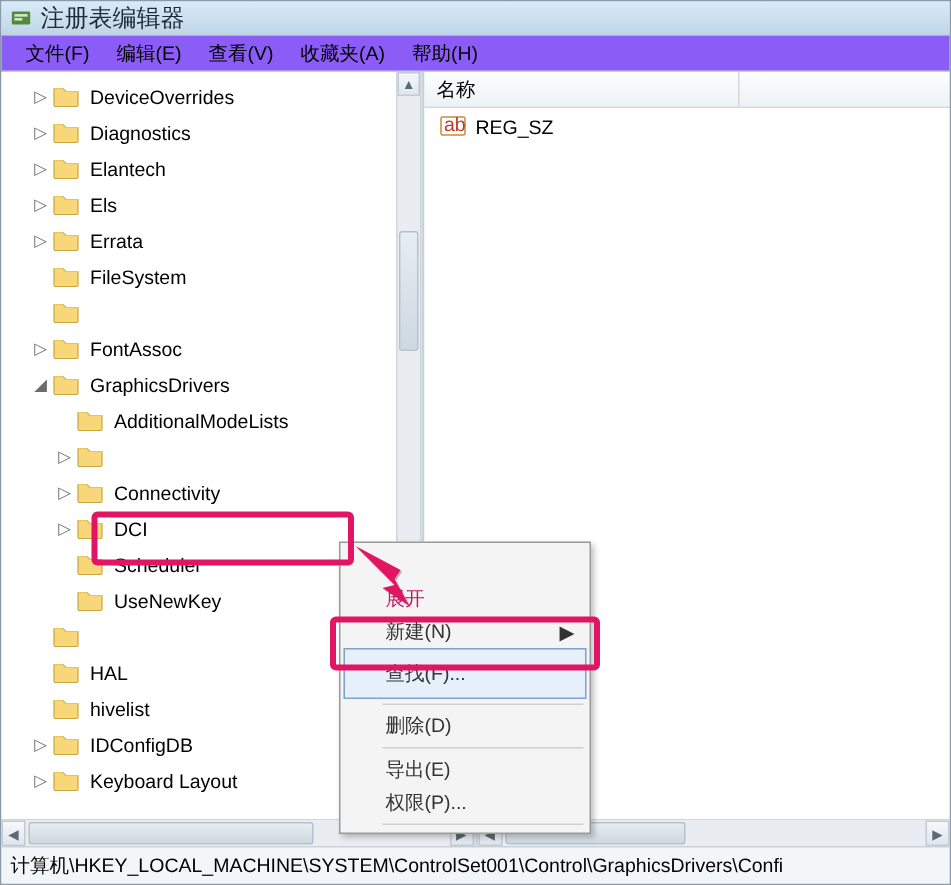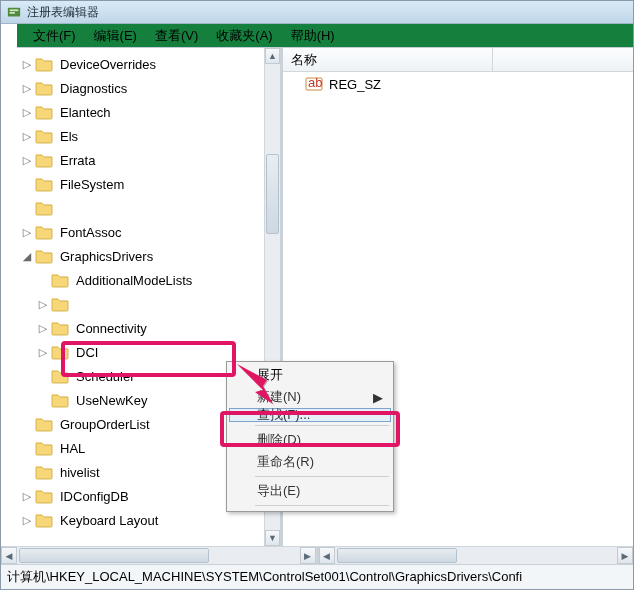--- a/index.html
+++ b/index.html
@@ -1,21 +1,21 @@
 <!DOCTYPE html>
 <html><head>
 <meta charset="utf-8">
 <style>
   * { box-sizing: border-box; margin: 0; padding: 0; font-family: "Microsoft YaHei", "Segoe UI", Tahoma, sans-serif; font-size: 13px; }
   html, body { width: 634px; height: 590px; overflow: hidden; background: #fff; }
   .window { width: 634px; height: 590px; display: flex; flex-direction: column; border: 1px solid #8a9aa8; background: #fff; }
   .titlebar { height: 23px; background: linear-gradient(#d9eaf7,#bfd6e8); display: flex; align-items: center; padding-left: 6px; border-bottom: 1px solid #9fb6c9; }
   .titlebar .icon { width: 14px; height: 14px; margin-right: 6px; }
-  .titlebar .title { color: #1f2b38; font-size: 12px; }
-  .menubar { height: 24px; display: flex; align-items: center; padding-left: 10px; gap: 6px; border-bottom: 1px solid #c2cdd6; background: #15803d; margin-left: 16px; }
+  .titlebar .title { color: #1f2b38; font-size: 16px; }
+  .menubar { height: 24px; display: flex; align-items: center; padding-left: 10px; gap: 6px; border-bottom: 1px solid #c2cdd6; background: #8b5cf6; }
   .menubar span { padding: 2px 6px; cursor: default; font-size: 13px; }
   .body { flex: 1; display: flex; position: relative; min-height: 0; }
   .tree-pane { width: 280px; border-right: 1px solid #c9d2d9; overflow: hidden; position: relative; background: #fff; }
   .tree-inner { position: absolute; inset: 0 16px 0 0; overflow: hidden; padding-top: 4px; }
   .node { display: flex; align-items: center; height: 24px; white-space: nowrap; }
   .node .toggle { width: 12px; text-align: center; color: #6b6b6b; font-size: 11px; }
   .node .folder { width: 18px; height: 18px; margin: 0 4px 0 2px; flex: 0 0 18px; }
   .node.ind1 { padding-left: 20px; }
   .node.ind2 { padding-left: 36px; }
   .node .label { padding: 1px 3px; }
@@ -24,31 +24,31 @@
   .scroll-v .arrow { height: 16px; background: linear-gradient(#f6f8fa,#dfe6ec); border: 1px solid #c2cbd2; display:flex;align-items:center;justify-content:center;color:#5a6a77;font-size:9px;}
   .scroll-v .track { position: absolute; top: 16px; bottom: 16px; left:0; right:0; }
   .scroll-v .thumb { position:absolute; left:1px; right:1px; background: linear-gradient(#e7edf2,#cdd8e1); border:1px solid #b5c2cd; border-radius:2px; }
   .right-pane { flex: 1; display:flex; flex-direction:column; min-width:0; }
   .list-header { display:flex; height:24px; border-bottom:1px solid #d0d7dd; background:linear-gradient(#fcfdfe,#eef2f5); }
   .list-header .col { padding: 3px 8px; border-right:1px solid #d0d7dd; }
   .col-name { width: 210px; }
   .col-type { flex:1;margin-top:40px; }
   .list-body { flex:1; background:#fff; }
   .list-row { display:flex; align-items:center; height:24px; }
-  .list-row .icon { width:18px; height:18px; margin-left:22px; margin-right:6px; }
+  .list-row .icon { width:18px; height:18px; margin-left:10px; margin-right:6px; }
   .hscroll-area { height: 18px; display:flex; border-top:1px solid #cfd6dc; }
   .hscroll { flex:1; background:#e9edf1; position:relative; display:flex; }
   .hscroll .arrow { width:16px; background:linear-gradient(#f6f8fa,#dfe6ec); border:1px solid #c2cbd2; display:flex;align-items:center;justify-content:center;color:#5a6a77;font-size:9px;}
   .hscroll .track { flex:1; position:relative; }
   .hscroll .thumb { position:absolute; top:1px; bottom:1px; background:linear-gradient(#e7edf2,#cdd8e1); border:1px solid #b5c2cd; border-radius:2px; }
   .statusbar { height:25px; border-top:1px solid #c9d2d9; background:#f3f6f9; padding:3px 6px; font-size:13px; white-space:nowrap; overflow:hidden; }
   .context-menu { position:absolute; left:225px; top:313px; width:168px; background:#f4f4f4; border:1px solid #9a9a9a; box-shadow:2px 2px 4px rgba(0,0,0,.25); padding:2px; z-index:20; }
   .context-menu .mi { height:22px; display:flex; align-items:center; padding-left:28px; color:#333; }
-  .context-menu .mi.enabled:hover, .context-menu .mi.highlight { background:#e6f0fa; border:1px solid #7da2ce; padding-left:27px; height:14px; }
-  .context-menu .mi.disabled { color:#000000; }
+  .context-menu .mi.enabled:hover, .context-menu .mi.highlight { background:#e6f0fa; border:1px solid #7da2ce; padding-left:27px; height:34px; }
+  .context-menu .mi.disabled { color:#be185d;margin-top:24px; }
   .context-menu .sep { height:1px; background:#cfcfcf; margin:3px 2px 3px 26px; }
   .highlight-box { position:absolute; border:4px solid #e01563; border-radius:4px; pointer-events:none; z-index:30; }
   .hb1 { left:60px; top:293px; width:175px; height:36px; }
   .hb2 { left:219px; top:363px; width:180px; height:36px; }
   .arrow-shape { position:absolute; left:232px; top:312px; width:48px; height:48px; z-index:25; pointer-events:none; }
   .gutter-strip{width:2px;background:#c9d2d9;}
 </style>
 </head>
 <body>
 
@@ -194,21 +194,20 @@
                 <path d="M1 4 h6 l2 2 h8" fill="none" stroke="#e6c862" stroke-width="0.6"></path>
               </svg></span>
             <span class="label">UseNewKey</span>
           </div>
           <div class="node ind1">
             <span class="toggle"></span>
             <span class="folder"><svg viewBox="0 0 18 18" width="18" height="18">
                 <path d="M1 4 h6 l2 2 h8 v9 a1 1 0 0 1 -1 1 h-14 a1 1 0 0 1 -1 -1 z" fill="#f7d77a" stroke="#c9a63b" stroke-width="0.8"></path>
                 <path d="M1 4 h6 l2 2 h8" fill="none" stroke="#e6c862" stroke-width="0.6"></path>
               </svg></span>
-            <span class="label">GroupOrderList</span>
           </div>
           <div class="node ind1">
             <span class="toggle"></span>
             <span class="folder"><svg viewBox="0 0 18 18" width="18" height="18">
                 <path d="M1 4 h6 l2 2 h8 v9 a1 1 0 0 1 -1 1 h-14 a1 1 0 0 1 -1 -1 z" fill="#f7d77a" stroke="#c9a63b" stroke-width="0.8"></path>
                 <path d="M1 4 h6 l2 2 h8" fill="none" stroke="#e6c862" stroke-width="0.6"></path>
               </svg></span>
             <span class="label">HAL</span>
           </div>
           <div class="node ind1">
@@ -265,23 +264,23 @@
 
     <div class="context-menu">
       <div class="mi disabled">展开</div>
       <div class="mi enabled">
           <span>新建(N)</span>
           <span style="margin-left:auto;margin-right:8px;">▶</span>
         </div>
       <div class="mi enabled highlight">查找(F)...</div>
       <div class="sep"></div>
       <div class="mi enabled">删除(D)</div>
-      <div class="mi enabled">重命名(R)</div>
       <div class="sep"></div>
       <div class="mi enabled">导出(E)</div>
+      <div class="mi enabled">权限(P)...</div>
       <div class="sep"></div>
     </div>
 
     <div class="highlight-box hb1"></div>
     <div class="highlight-box hb2"></div>
     <svg class="arrow-shape" viewBox="0 0 48 48">
       <defs>
           <filter id="ds">
             <feDropShadow dx="1" dy="1" stdDeviation="0.5" flood-opacity="0.3"></feDropShadow>
           </filter>

